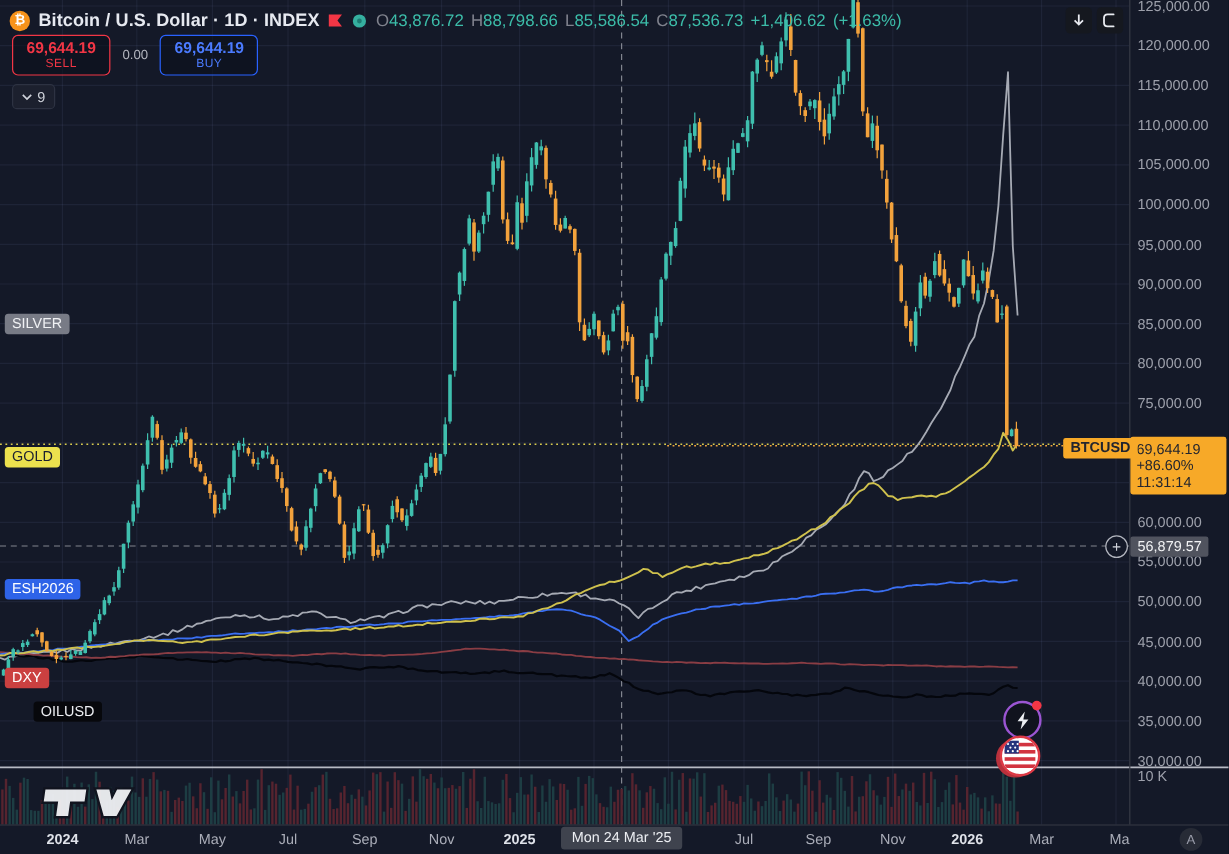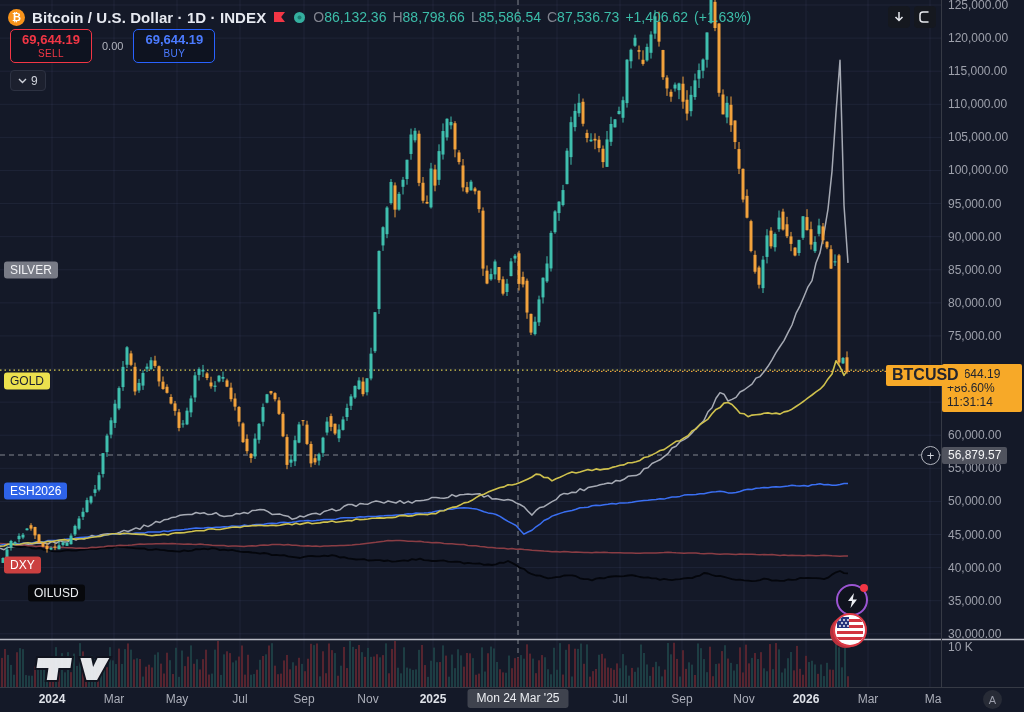--- a/index.html
+++ b/index.html
@@ -33,21 +33,21 @@
   .cmp{transform:translateY(-50%);padding:1px 6px 2px;border-radius:3px;font-size:12px;font-weight:500;
        white-space:nowrap;cursor:pointer;}
   
   .tick{position:absolute;left:7px;font-size:12px;color:#9da0ab;white-space:nowrap;}
   #price-axis{left:941px;top:0;width:102px;height:687px;}
   .price-badge{left:1px;top:364px;width:70px;background:#f7a928;color:#23252e;border-radius:2px;
                padding:3px 5px;font-size:12px;line-height:14px;font-weight:500;}
   .xhair-price{left:1px;top:447px;background:#50535e;color:#f2f3f5;border-radius:2px;padding:1px 6px 2px;font-size:12px;}
   .vol-scale{left:7px;top:640px;font-size:12px;color:#9da0ab;}
   .btcusd-tag{left:886px;top:365px;background:#f7a928;color:#23252e;border-radius:2px;padding:1px 6px 2px;
-              font-size:16px;font-weight:600;cursor:pointer;}
+              font-size:12px;font-weight:600;cursor:pointer;}
   .xhair-plus{left:921px;top:446px;width:17px;height:17px;border-radius:50%;border:1.5px solid #b2b5be;
               background:#141928;color:#cfd2da;display:flex;align-items:center;justify-content:center;
               font-size:13px;line-height:1;cursor:pointer;}
   
   #time-axis{left:0;top:688px;width:1024px;height:24px;}
   .tlab{position:absolute;top:4px;transform:translateX(-50%);font-size:12px;color:#aaadb8;cursor:pointer;}
   .tlab.bold{color:#dfe2e9;font-weight:700;}
   .time-badge{position:absolute;top:1px;transform:translateX(-50%);background:#3f434e;color:#eceef2;
               border-radius:3px;padding:2px 9px 3px;font-size:12px;white-space:nowrap;}
   .a-btn{left:983px;top:690px;width:19px;height:19px;border-radius:50%;background:#272b36;color:#9a9daa;
@@ -830,21 +830,21 @@
     <span class="btc-logo">₿</span>
     <span class="title">Bitcoin / U.S. Dollar · 1D · INDEX</span>
     <svg width="13" height="12">
       <path d="M1 1 H12 L8.2 6 L12 11 H1 Z" fill="#f23645"></path>
     </svg>
     <svg width="13" height="13">
       <circle cx="6.5" cy="6.5" r="5.5" fill="#35b0a0"></circle>
         <circle cx="6.5" cy="6.5" r="2" fill="#1d7d73"></circle>
     </svg>
     <span class="ohlc">
-      <span><span class="lbl">O</span><span class="val">86,132.36</span></span>
+      <span><span class="lbl">O</span><span class="val">43,876.72</span></span>
       <span><span class="lbl">H</span><span class="val">88,798.66</span></span>
       <span><span class="lbl">L</span><span class="val">85,586.54</span></span>
       <span><span class="lbl">C</span><span class="val">87,536.73</span></span>
       <span class="chg">+1,406.62</span>
       <span class="chg">(+1.63%)</span>
     </span>
   </div>
 
   <div class="abs trade">
     <div class="tbox sell">

